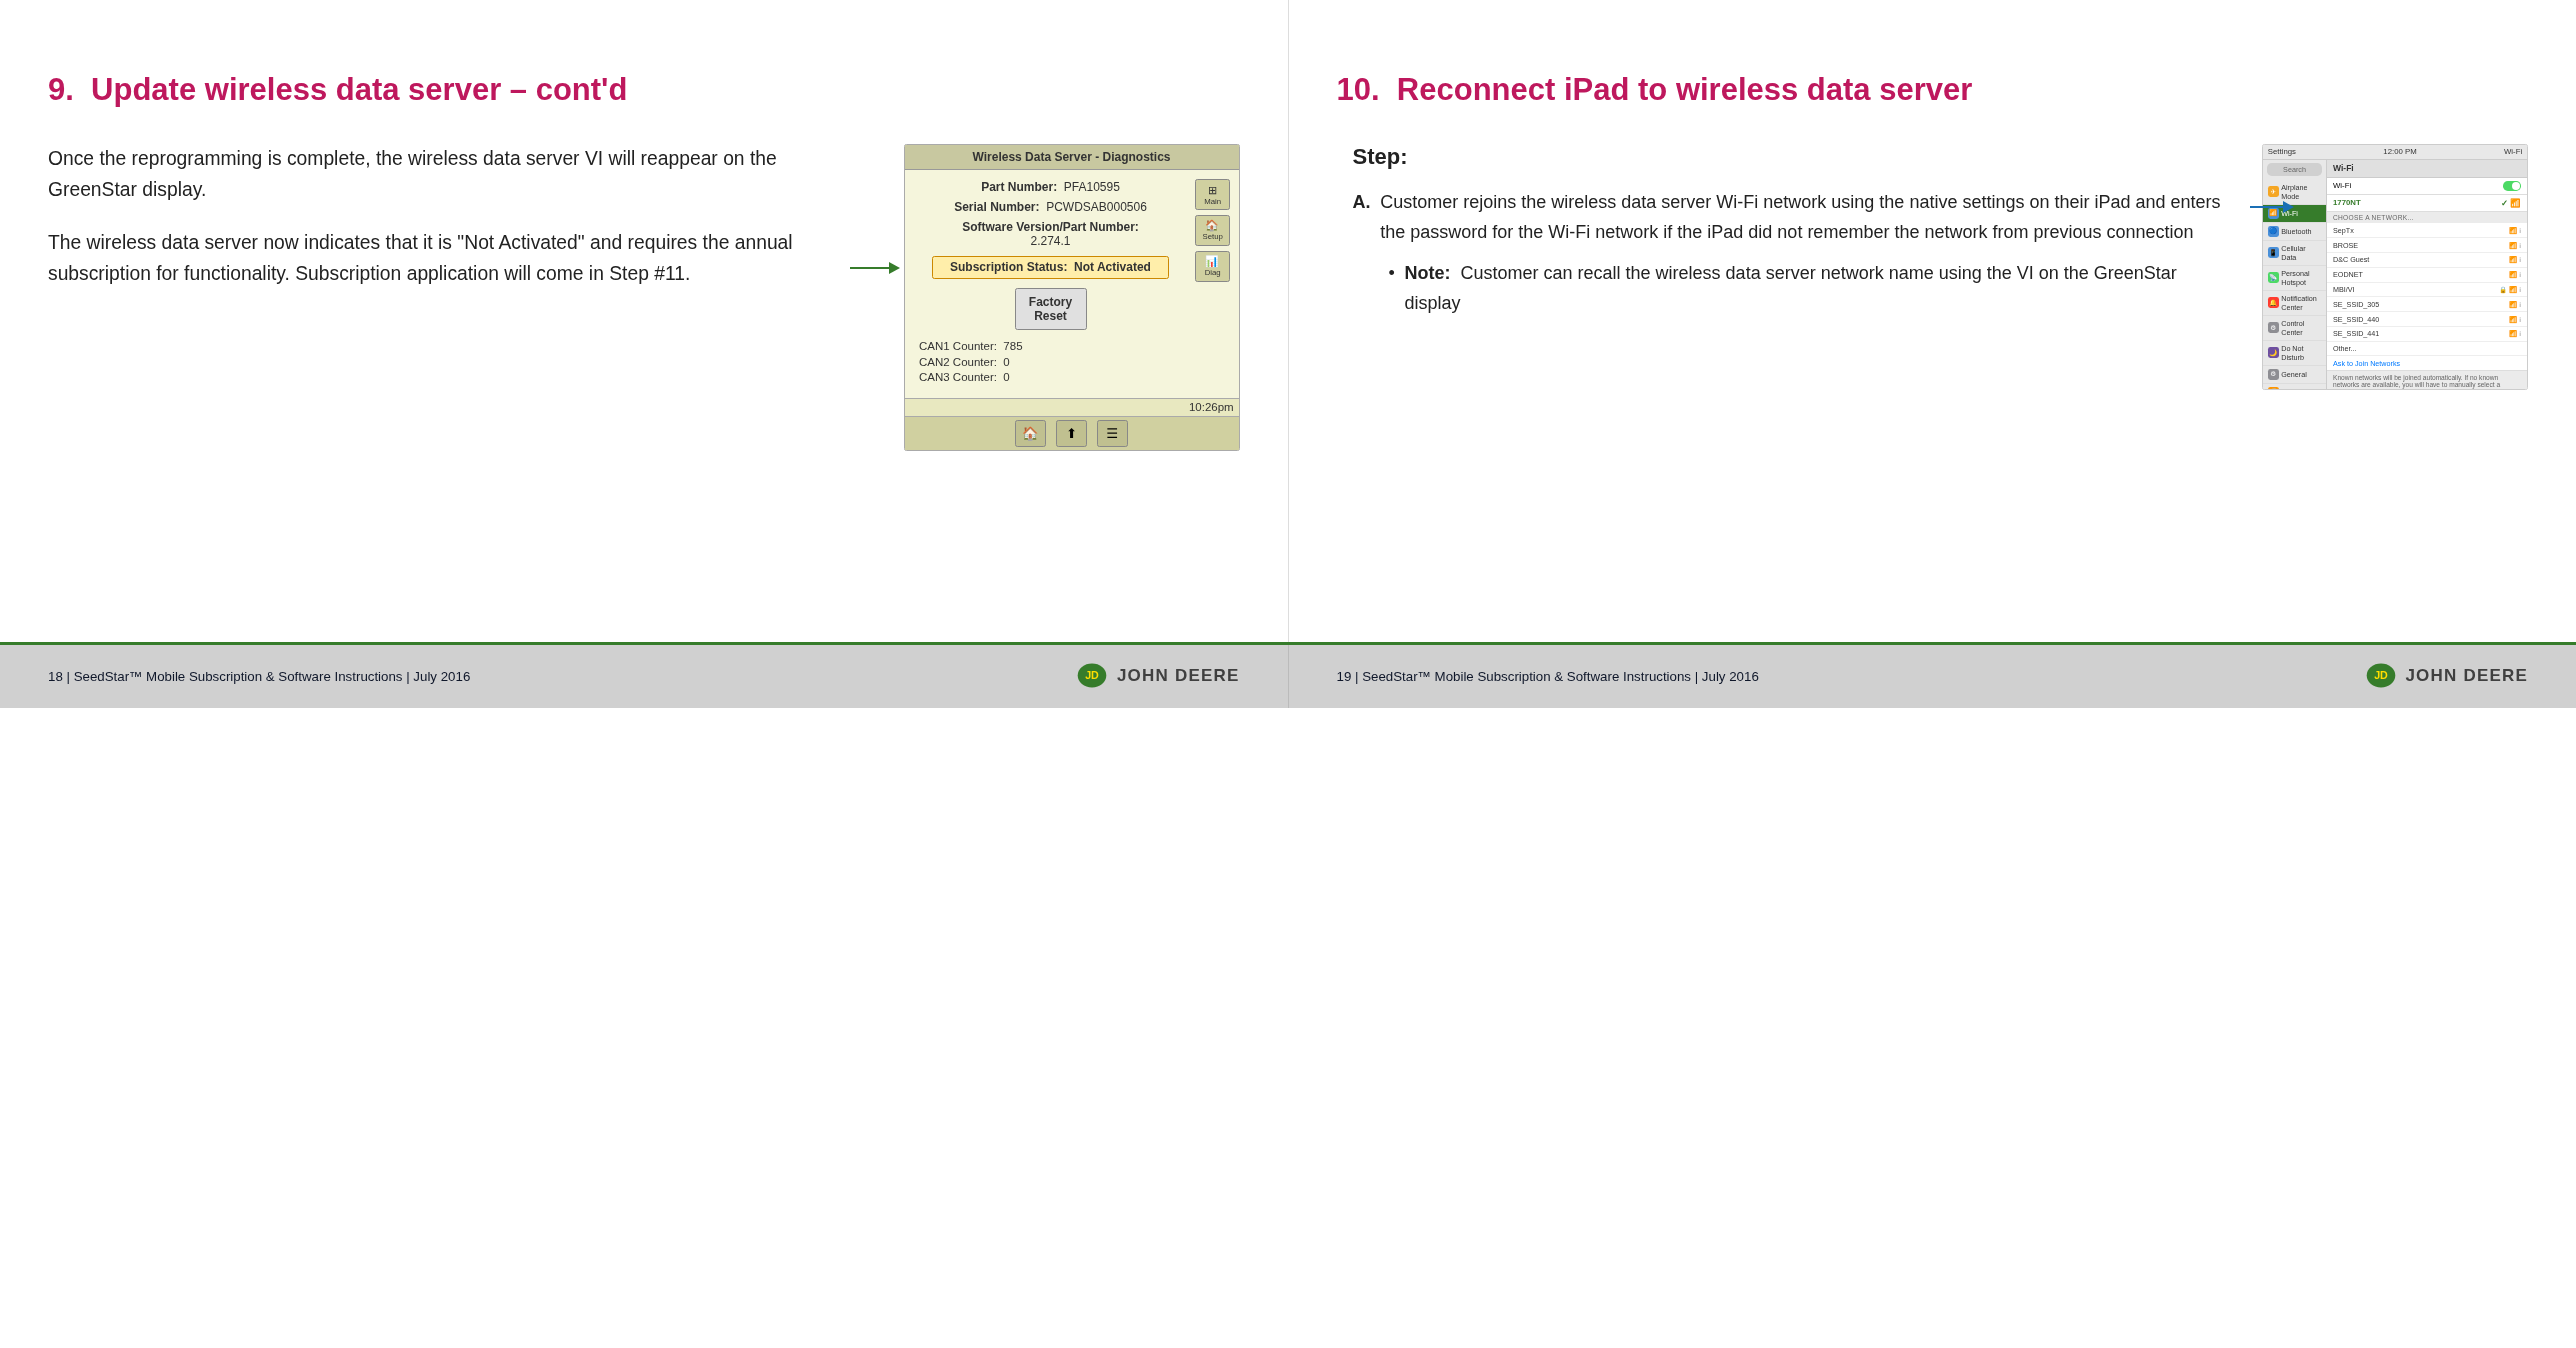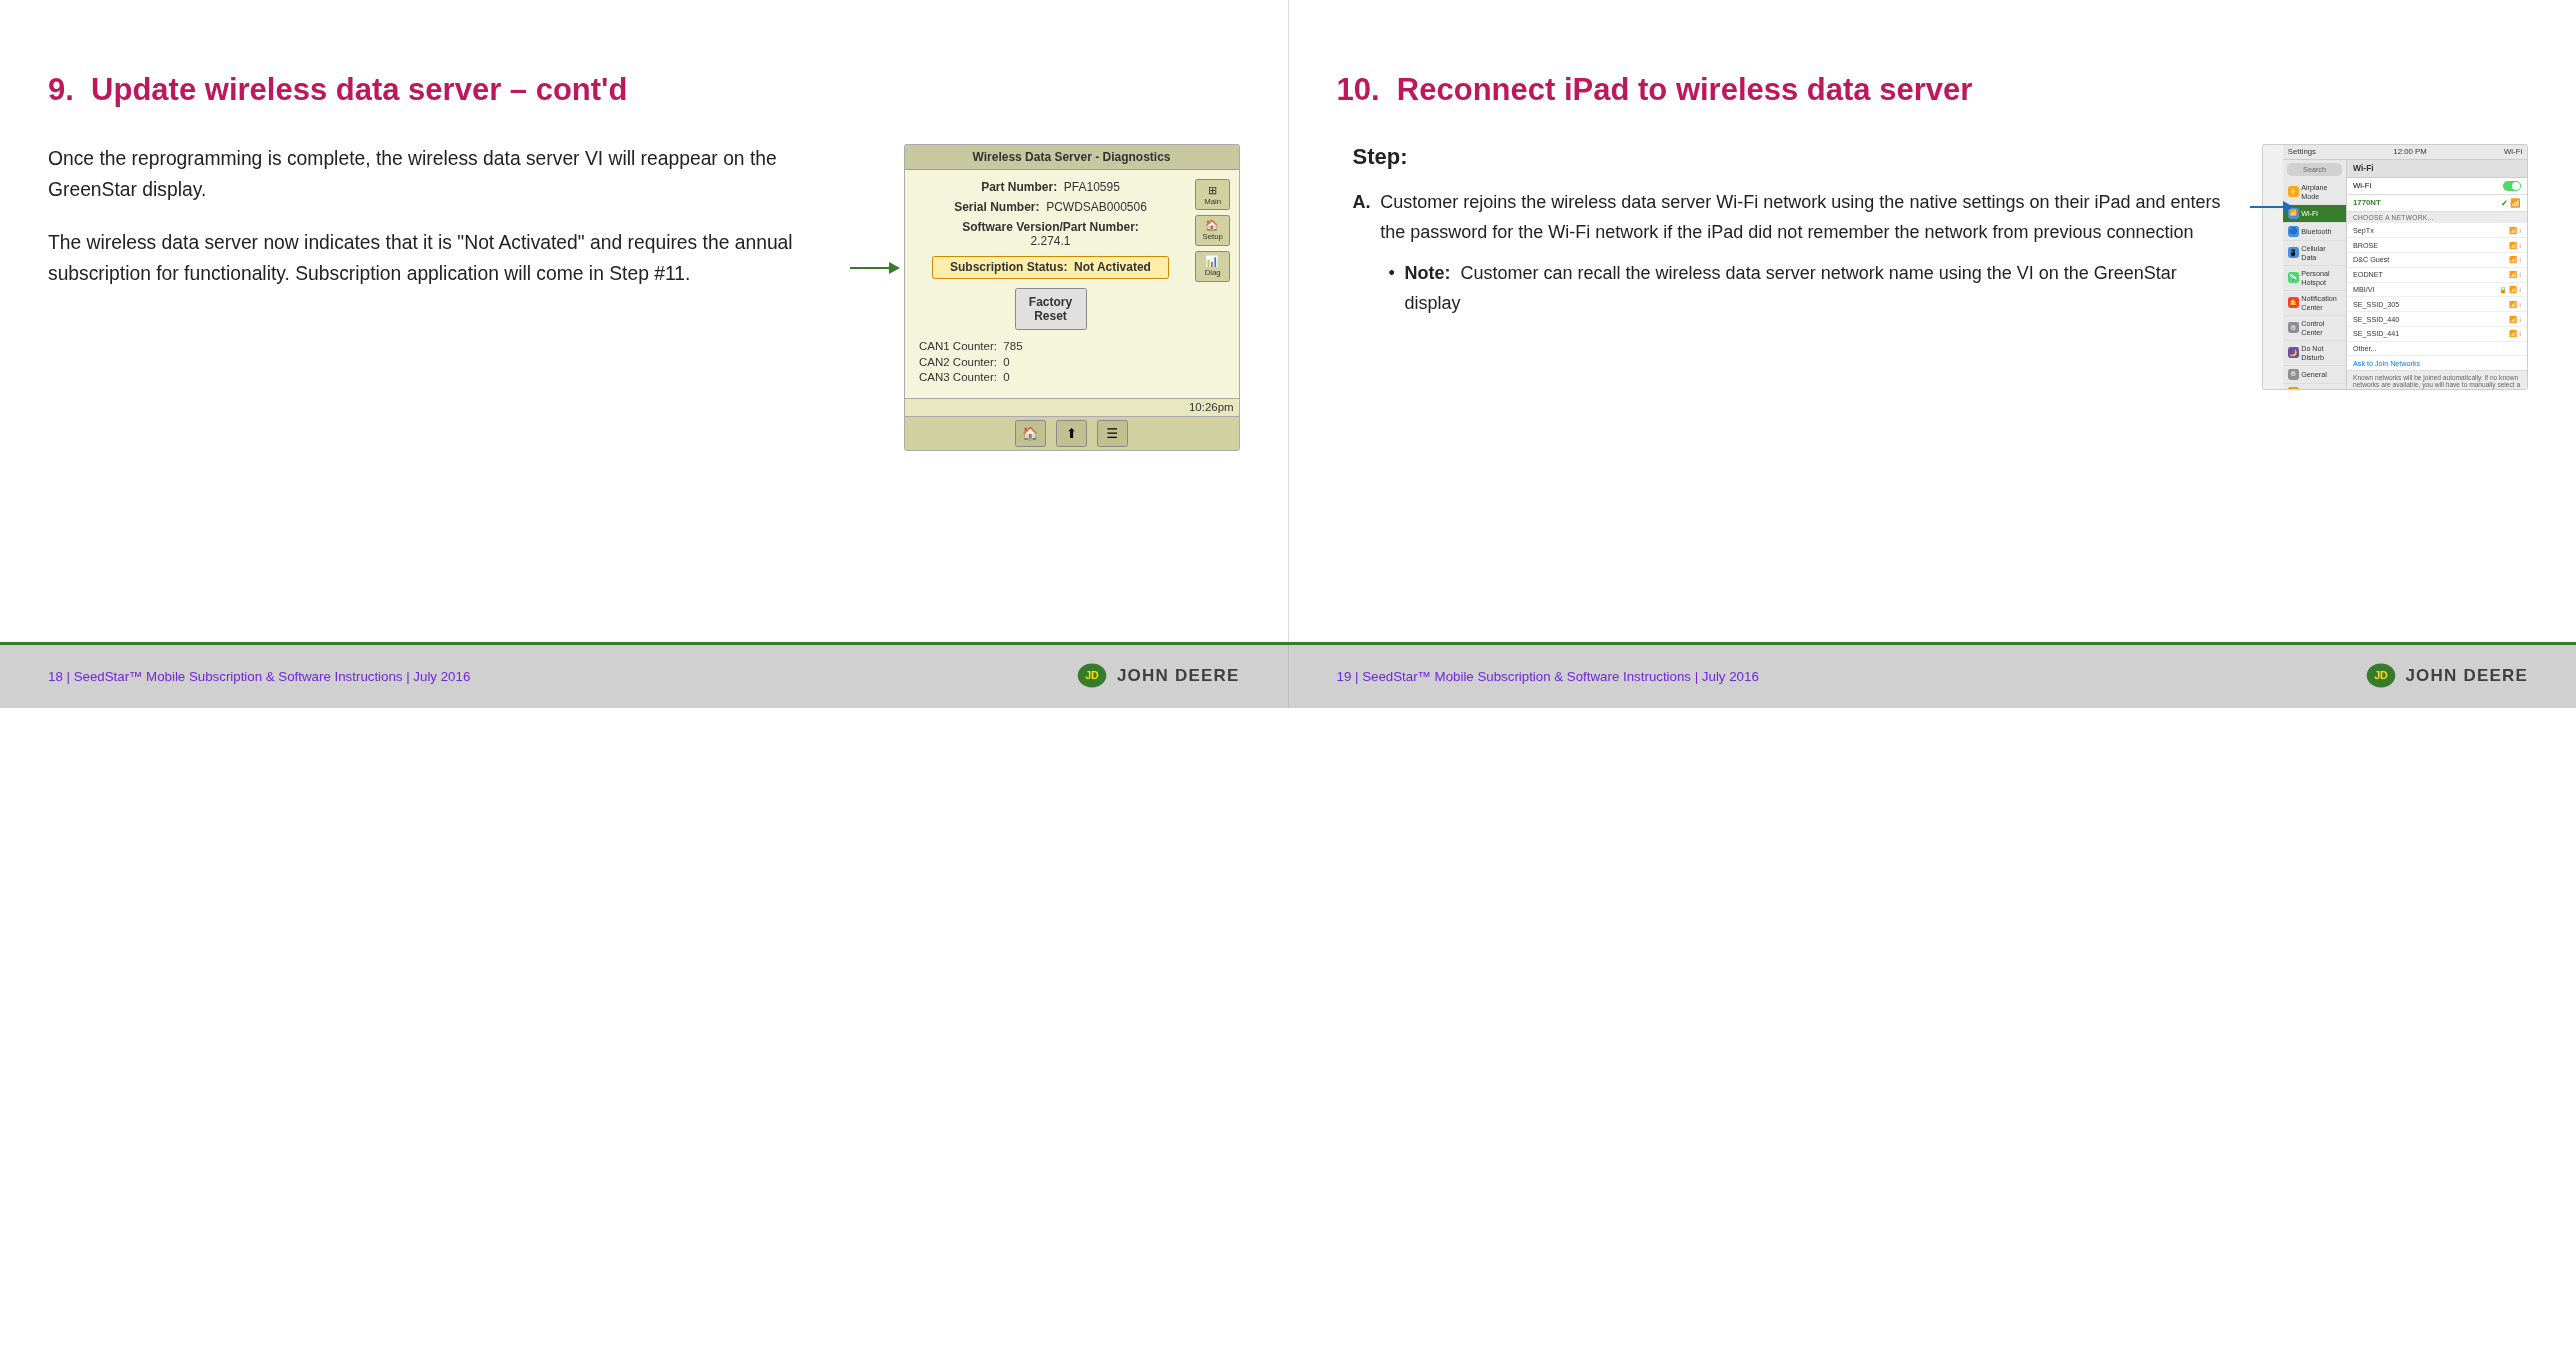--- a/index.html
+++ b/index.html
@@ -222,21 +222,20 @@
     
     .ipad-screenshot {
       width: 266px;
       flex-shrink: 0;
       border: 1.2px solid #ccc;
       border-radius: 2.4px;
       overflow: hidden;
       font-size: 8.5px;
       background: #f0f0f0;
       position: relative;
-      padding-left: 20px;
     }
 
     .ipad-status-bar {
       background: #e8e8e8;
       padding: 2.4px 4.8px;
       display: flex;
       justify-content: space-between;
       font-size: 7.8px;
       color: #333;
       border-bottom: 0.6px solid #ccc;
@@ -384,21 +383,21 @@
 
     .wifi-ask-join {
       padding: 2.4px 6px;
       font-size: 6.6px;
       color: #666;
       background: #ebebeb;
     }
 
     .footer-text {
       font-size: 13.3px;
-      color: #6d28d9;
+      color: #0f172a;
     }
 
     .jd-text {
       font-size: 17px;
       font-weight: bold;
       color: #404040;
       letter-spacing: 1.2px;
       text-transform: uppercase;
     }
 

